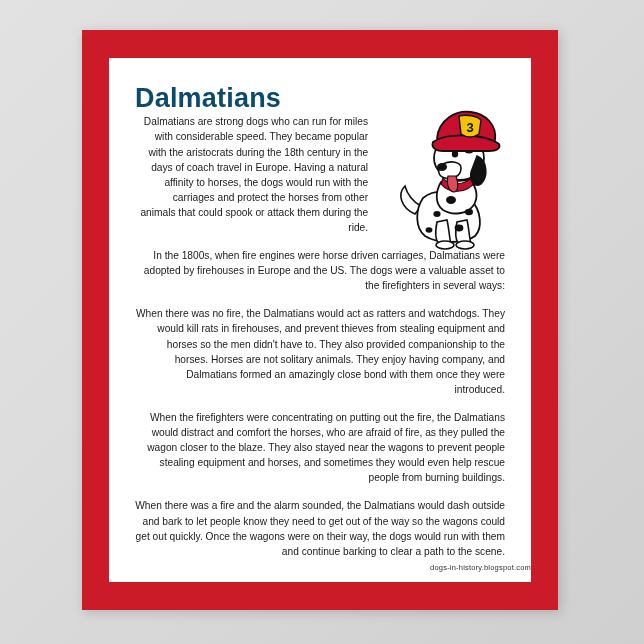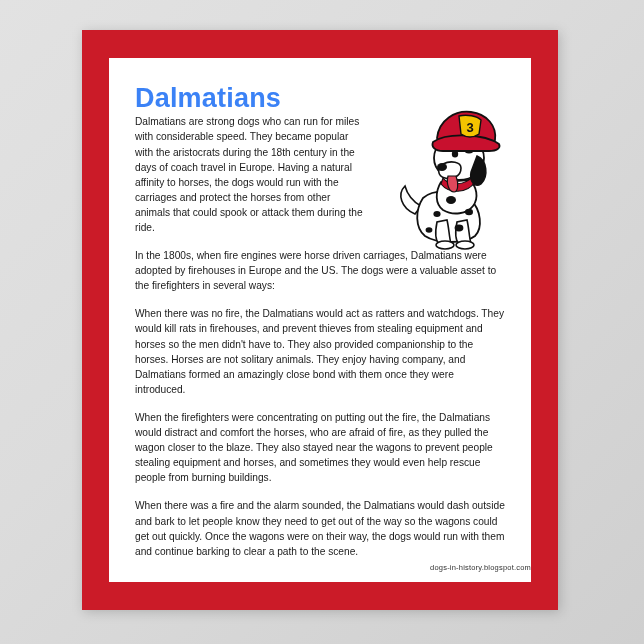--- a/index.html
+++ b/index.html
@@ -41,39 +41,39 @@
   }
   .paper {
     position: relative;
     width: 100%;
     height: 100%;
     background: #ffffff;
     box-sizing: border-box;
     padding: 26px 26px 10px 26px;
   }
   .title {
-    color: #3b82f6;
+    color: #0c4a6e;
     font-size: 27px;
     font-weight: bold;
     letter-spacing: 0.2px;
     margin: 0 0 2px 0;
     line-height: 1.05;
   }
   .subtitle {
     color: #111111;
     font-size: 19px;
     font-weight: bold;
     margin: 0 0 14px 0;
     line-height: 1.1;
   }
   .body-text {
     color: #1a1a1a;
     font-size: 10.2px;
     line-height: 1.48;
-    text-align: left;
+    text-align: right;
   }
   .body-text p {
     margin: 0 0 13px 0;
   }
   .p-first {
     width: 63%;
   }
   .footer {
     position: absolute;
     bottom: 10px;

